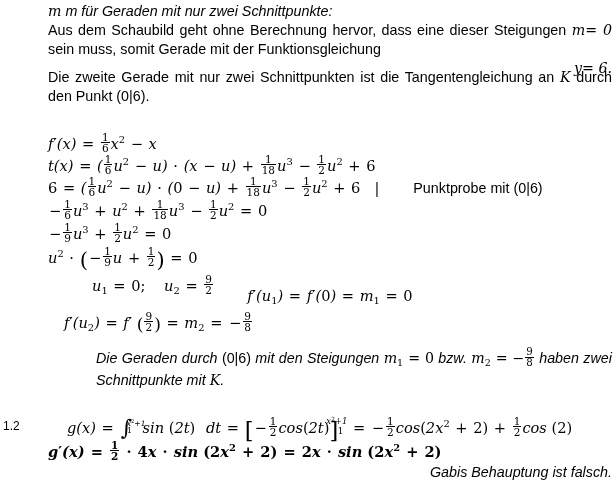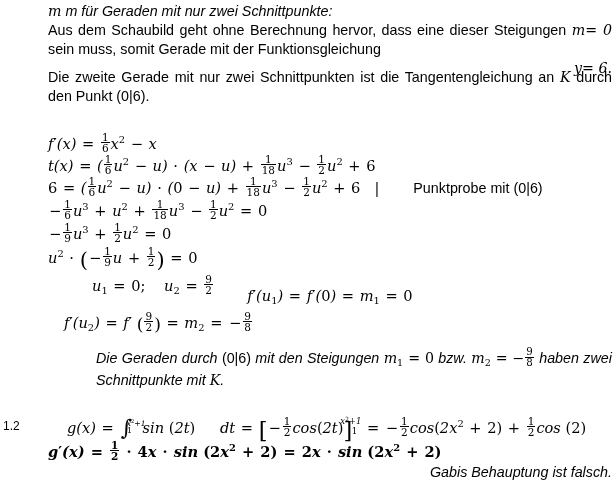--- a/index.html
+++ b/index.html
@@ -242,21 +242,21 @@
     <span>haben</span>
     <span>zwei Schnittpunkte mit</span>
     <span class="imath">K</span><span>.</span>
   </div>
 
   <div class="label" style="top:419px;">1.2</div>
 
   <div class="block math" style="top:417px; left:67px;">
     g(x) <span class="op">=</span>
     <span class="intg"><span class="sign">∫</span><span class="lim-up">x<sup style="vertical-align:0.5em;">2</sup>+1</span><span class="lim-lo">1</span></span>
-    <span style="margin-left:4px;">sin</span> <span class="up">(</span><span>2t</span><span class="up">)</span> <span style="margin-left:20px;">dt</span>
+    <span style="margin-left:4px;">sin</span> <span class="up">(</span><span>2t</span><span class="up">)</span> <span style="margin-left:6px;">dt</span>
     <span class="op">=</span>
     <span class="evalb"><span class="bigbrk">[</span><span class="op">−</span><span class="frac"><span class="num">1</span><span class="den">2</span></span>cos<span class="up">(</span>2t<span class="up">)</span><span class="bigbrk">]</span><span class="lim-up">x<sup style="vertical-align:0.5em;">2</sup>+1</span><span class="lim-lo">1</span></span>
     <span class="op">=</span> <span class="op">−</span><span class="frac"><span class="num">1</span><span class="den">2</span></span>cos<span class="up">(</span>2x<sup>2</sup> <span class="op">+</span> <span class="up">2</span><span class="up">)</span> <span class="op">+</span> <span class="frac"><span class="num">1</span><span class="den">2</span></span>cos <span class="up">(2)</span>
   </div>
 
   <div class="block math" style="top:441px;font-weight:bold;">
     g<span class="up">′</span>(x) <span class="op">=</span> <span class="frac"><span class="num">1</span><span class="den">2</span></span> <span class="op">·</span> <span class="up">4</span>x <span class="op">·</span> sin <span class="up">(</span><span class="up">2</span>x<sup>2</sup> <span class="op">+</span> <span class="up">2</span><span class="up">)</span> <span class="op">=</span> <span class="up">2</span>x <span class="op">·</span> sin <span class="up">(</span><span class="up">2</span>x<sup>2</sup> <span class="op">+</span> <span class="up">2</span><span class="up">)</span>
   </div>
 
   <div class="block prose ital nojust" style="top:463px;">Gabis Behauptung ist falsch.</div>

